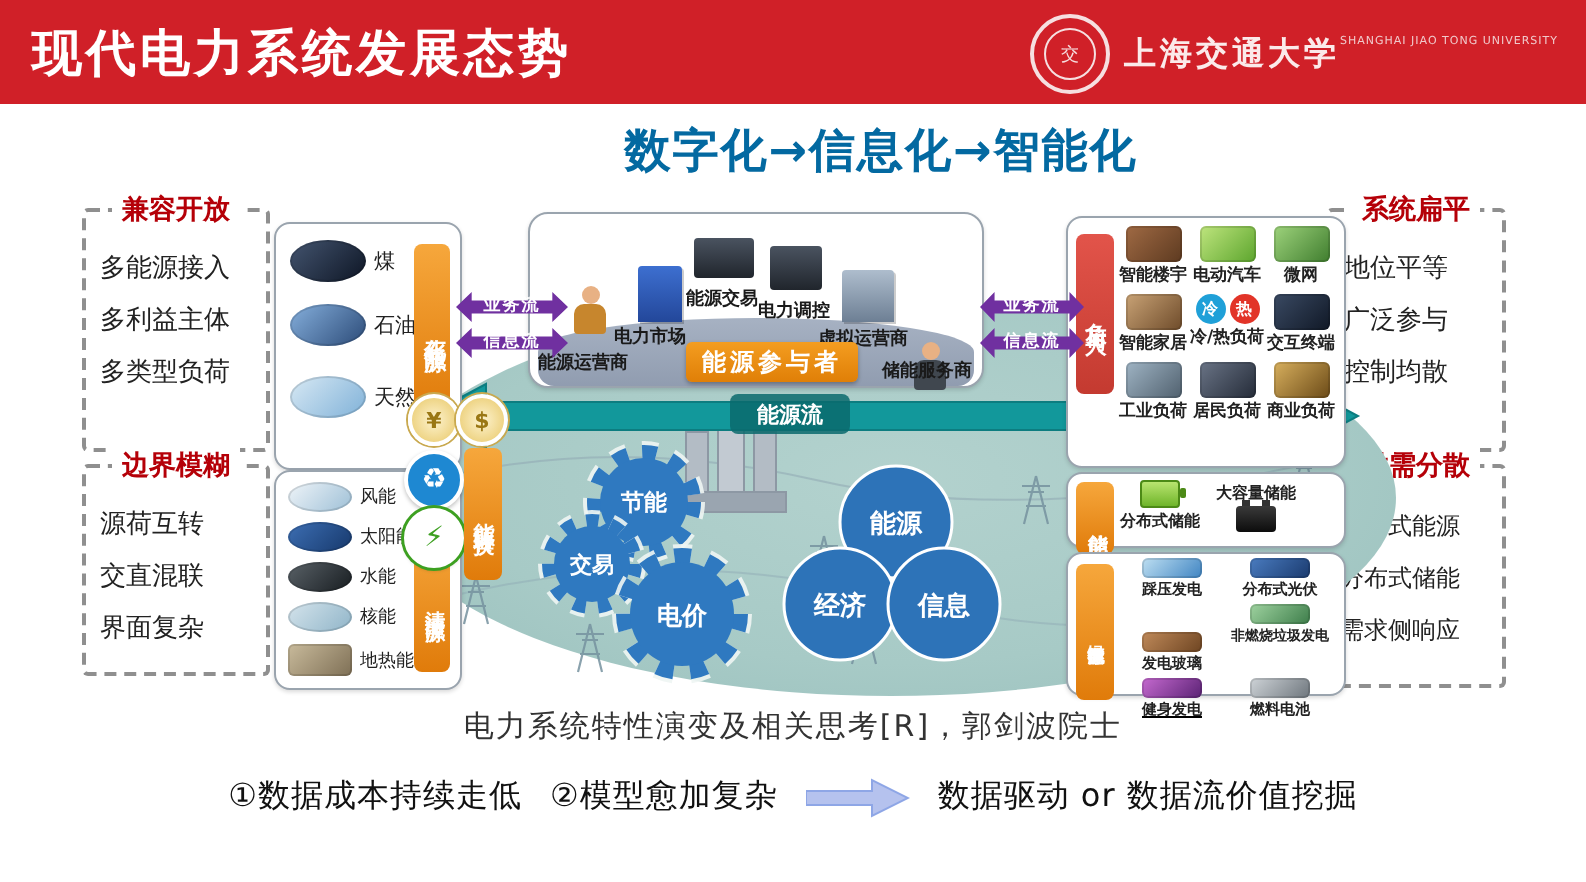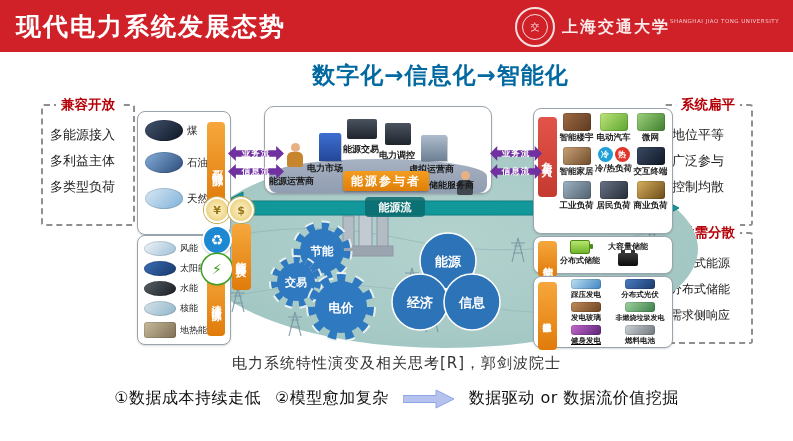--- a/index.html
+++ b/index.html
@@ -201,20 +201,28 @@
   </svg>
 
   <div class="panel" style="left:41px;top:104px;width:90px;height:118px;">
     <div class="panel-title">兼容开放</div>
     <div class="panel-items">
       <div>多能源接入</div>
       <div>多利益主体</div>
       <div>多类型负荷</div>
     </div>
   </div>
+  <div class="panel" style="left:41px;top:232px;width:90px;height:102px;">
+    <div class="panel-title">边界模糊</div>
+    <div class="panel-items">
+      <div>源荷互转</div>
+      <div>交直混联</div>
+      <div>界面复杂</div>
+    </div>
+  </div>
 
   <div class="panel" style="left:663px;top:104px;width:86px;height:118px;">
     <div class="panel-title">系统扁平</div>
     <div class="panel-items">
       <div>地位平等</div>
       <div>广泛参与</div>
       <div>控制均散</div>
     </div>
   </div>
   <div class="panel" style="left:663px;top:232px;width:86px;height:108px;">
@@ -284,21 +292,21 @@
     <div class="p-icon mini-dark" style="left:82px;top:12px;width:30px;height:20px;"></div>
     <div class="p-role" style="left:78px;top:36px;">能源交易</div>
     <div class="p-icon mini-dark" style="left:120px;top:16px;width:26px;height:22px;"></div>
     <div class="p-role" style="left:114px;top:42px;">电力调控</div>
     <div class="p-icon mini-bldg" style="left:156px;top:28px;width:26px;height:26px;background:linear-gradient(180deg,#aebdcd,#6d7f94);"></div>
     <div class="p-role" style="left:144px;top:56px;">虚拟运营商</div>
     <div class="p-icon person dark" style="left:192px;top:40px;">
         <div class="head"></div>
         <div class="body"></div>
       </div>
-    <div class="p-role" style="left:164px;top:72px;">储能服务商</div>
+    <div class="p-role" style="left:176px;top:72px;">储能服务商</div>
     <div class="banner" style="left:78px;top:64px;width:86px;height:20px;">能源参与者</div>
   </div>
 
   <div class="parrow" style="left:228px;top:146px;width:56px;">
     <span>业务流</span>
   </div>
   <div class="parrow" style="left:228px;top:164px;width:56px;">
     <span>信息流</span>
   </div>
 
@@ -372,21 +380,21 @@
     <div class="vtag" style="left:4px;top:5px;width:17px;height:60px;font-size:8.5px;letter-spacing:0;">绿色微能源</div>
     <div style="position:absolute;left:26px;top:2px;width:110px;display:flex;flex-wrap:wrap;">
       <div class="cell" style="width:52px;">
         <div class="ph g-wind" style="width:30px;height:10px;background:linear-gradient(135deg,#bfe0f2,#3f84c2);"></div>
         <span class="ph-label" style="font-size:7.5px;">踩压发电</span>
       </div>
       <div class="cell" style="width:56px;">
         <div class="ph g-pv" style="width:30px;height:10px;"></div>
         <span class="ph-label" style="font-size:7.5px;">分布式光伏</span>
       </div>
-      <div class="cell" style="width:52px;margin-top:2px;text-align:center;">
+      <div class="cell" style="width:52px;margin-top:16px;text-align:center;">
         <div class="ph g-glass" style="width:30px;height:10px;"></div>
         <span class="ph-label" style="font-size:7.5px;">发电玻璃</span>
       </div>
       <div class="cell" style="width:56px;margin-top:2px;text-align:right;">
         <div class="ph g-waste" style="width:30px;height:10px;"></div>
         <span class="ph-label" style="font-size:7px;white-space:nowrap;">非燃烧垃圾发电</span>
       </div>
       <div class="cell" style="width:52px;margin-top:2px;text-decoration:underline;">
         <div class="ph g-fit" style="width:30px;height:10px;"></div>
         <span class="ph-label" style="font-size:7.5px;">健身发电</span>

